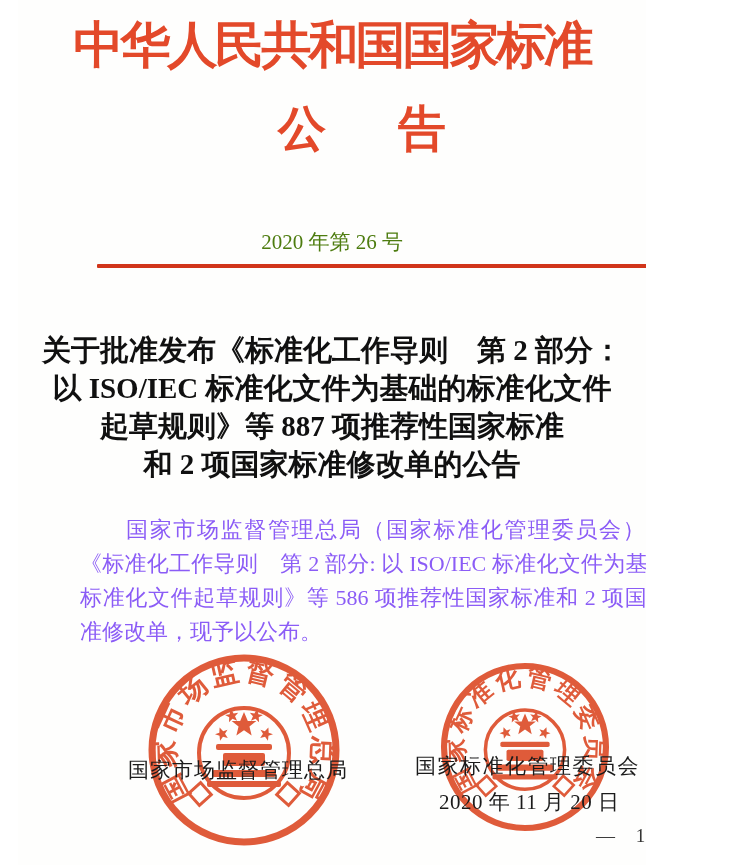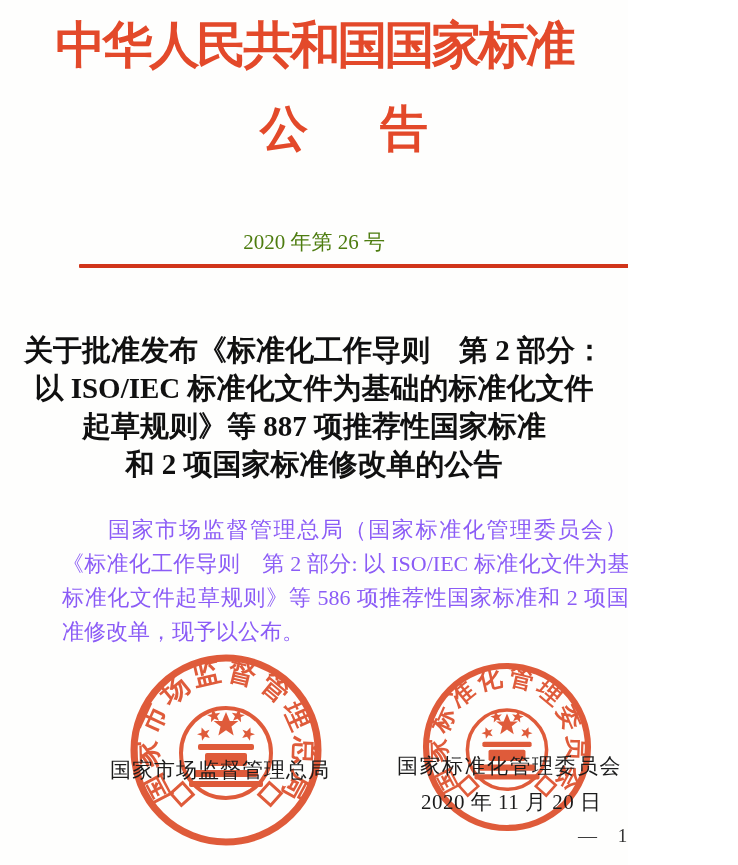--- a/index.html
+++ b/index.html
@@ -3,20 +3,21 @@
 <meta charset="utf-8">
 <style>
   html,body{margin:0;padding:0;background:#ffffff;}
   .page{
     position:relative;
     width:628px;height:865px;
     background:#fefefd;
     overflow:hidden;
     font-family:"Liberation Serif","DejaVu Serif",serif;
     color:#1c1c1c;
+    margin-left:18px;
   }
   .centered{position:absolute;left:0;width:100%;text-align:center;}
   .header-title{
     top:14px;font-size:50px;font-weight:bold;
     color:#e3492a;letter-spacing:-3px;line-height:62px;
     white-space:nowrap;
   }
   .announce-title{
     top:97px;font-size:48px;font-weight:bold;
     color:#e3492a;letter-spacing:12px;line-height:64px;padding-left:36px;

